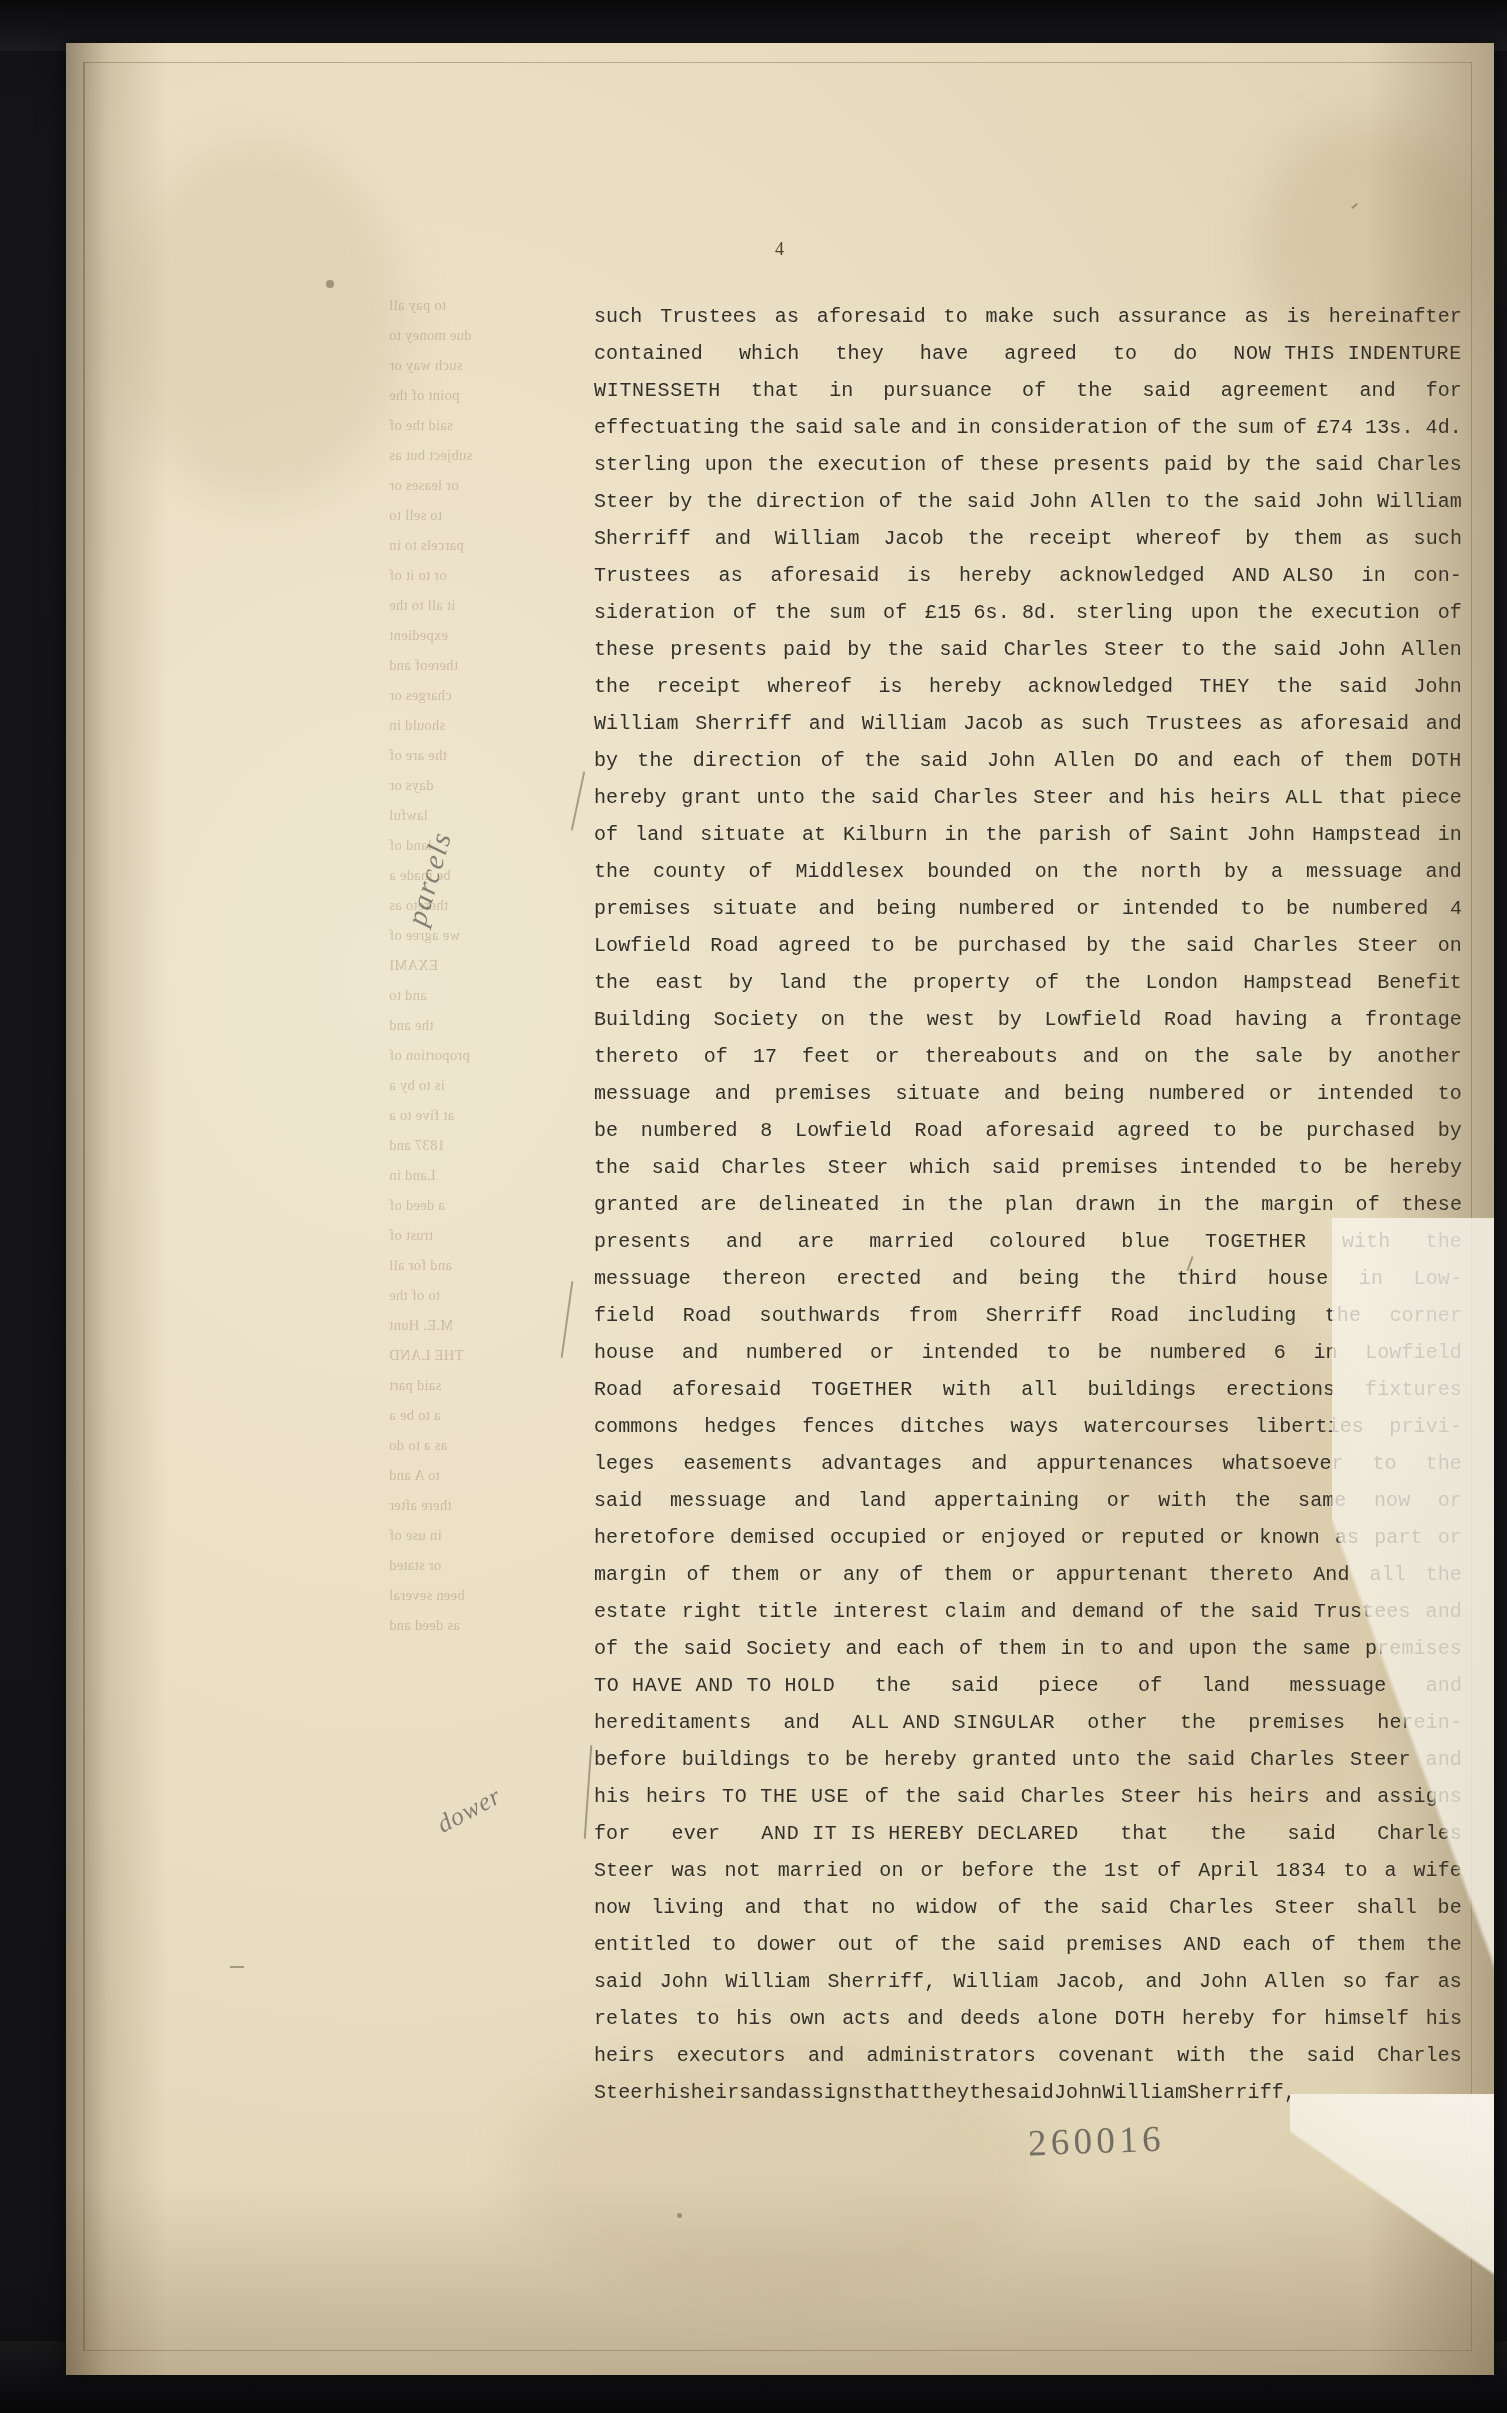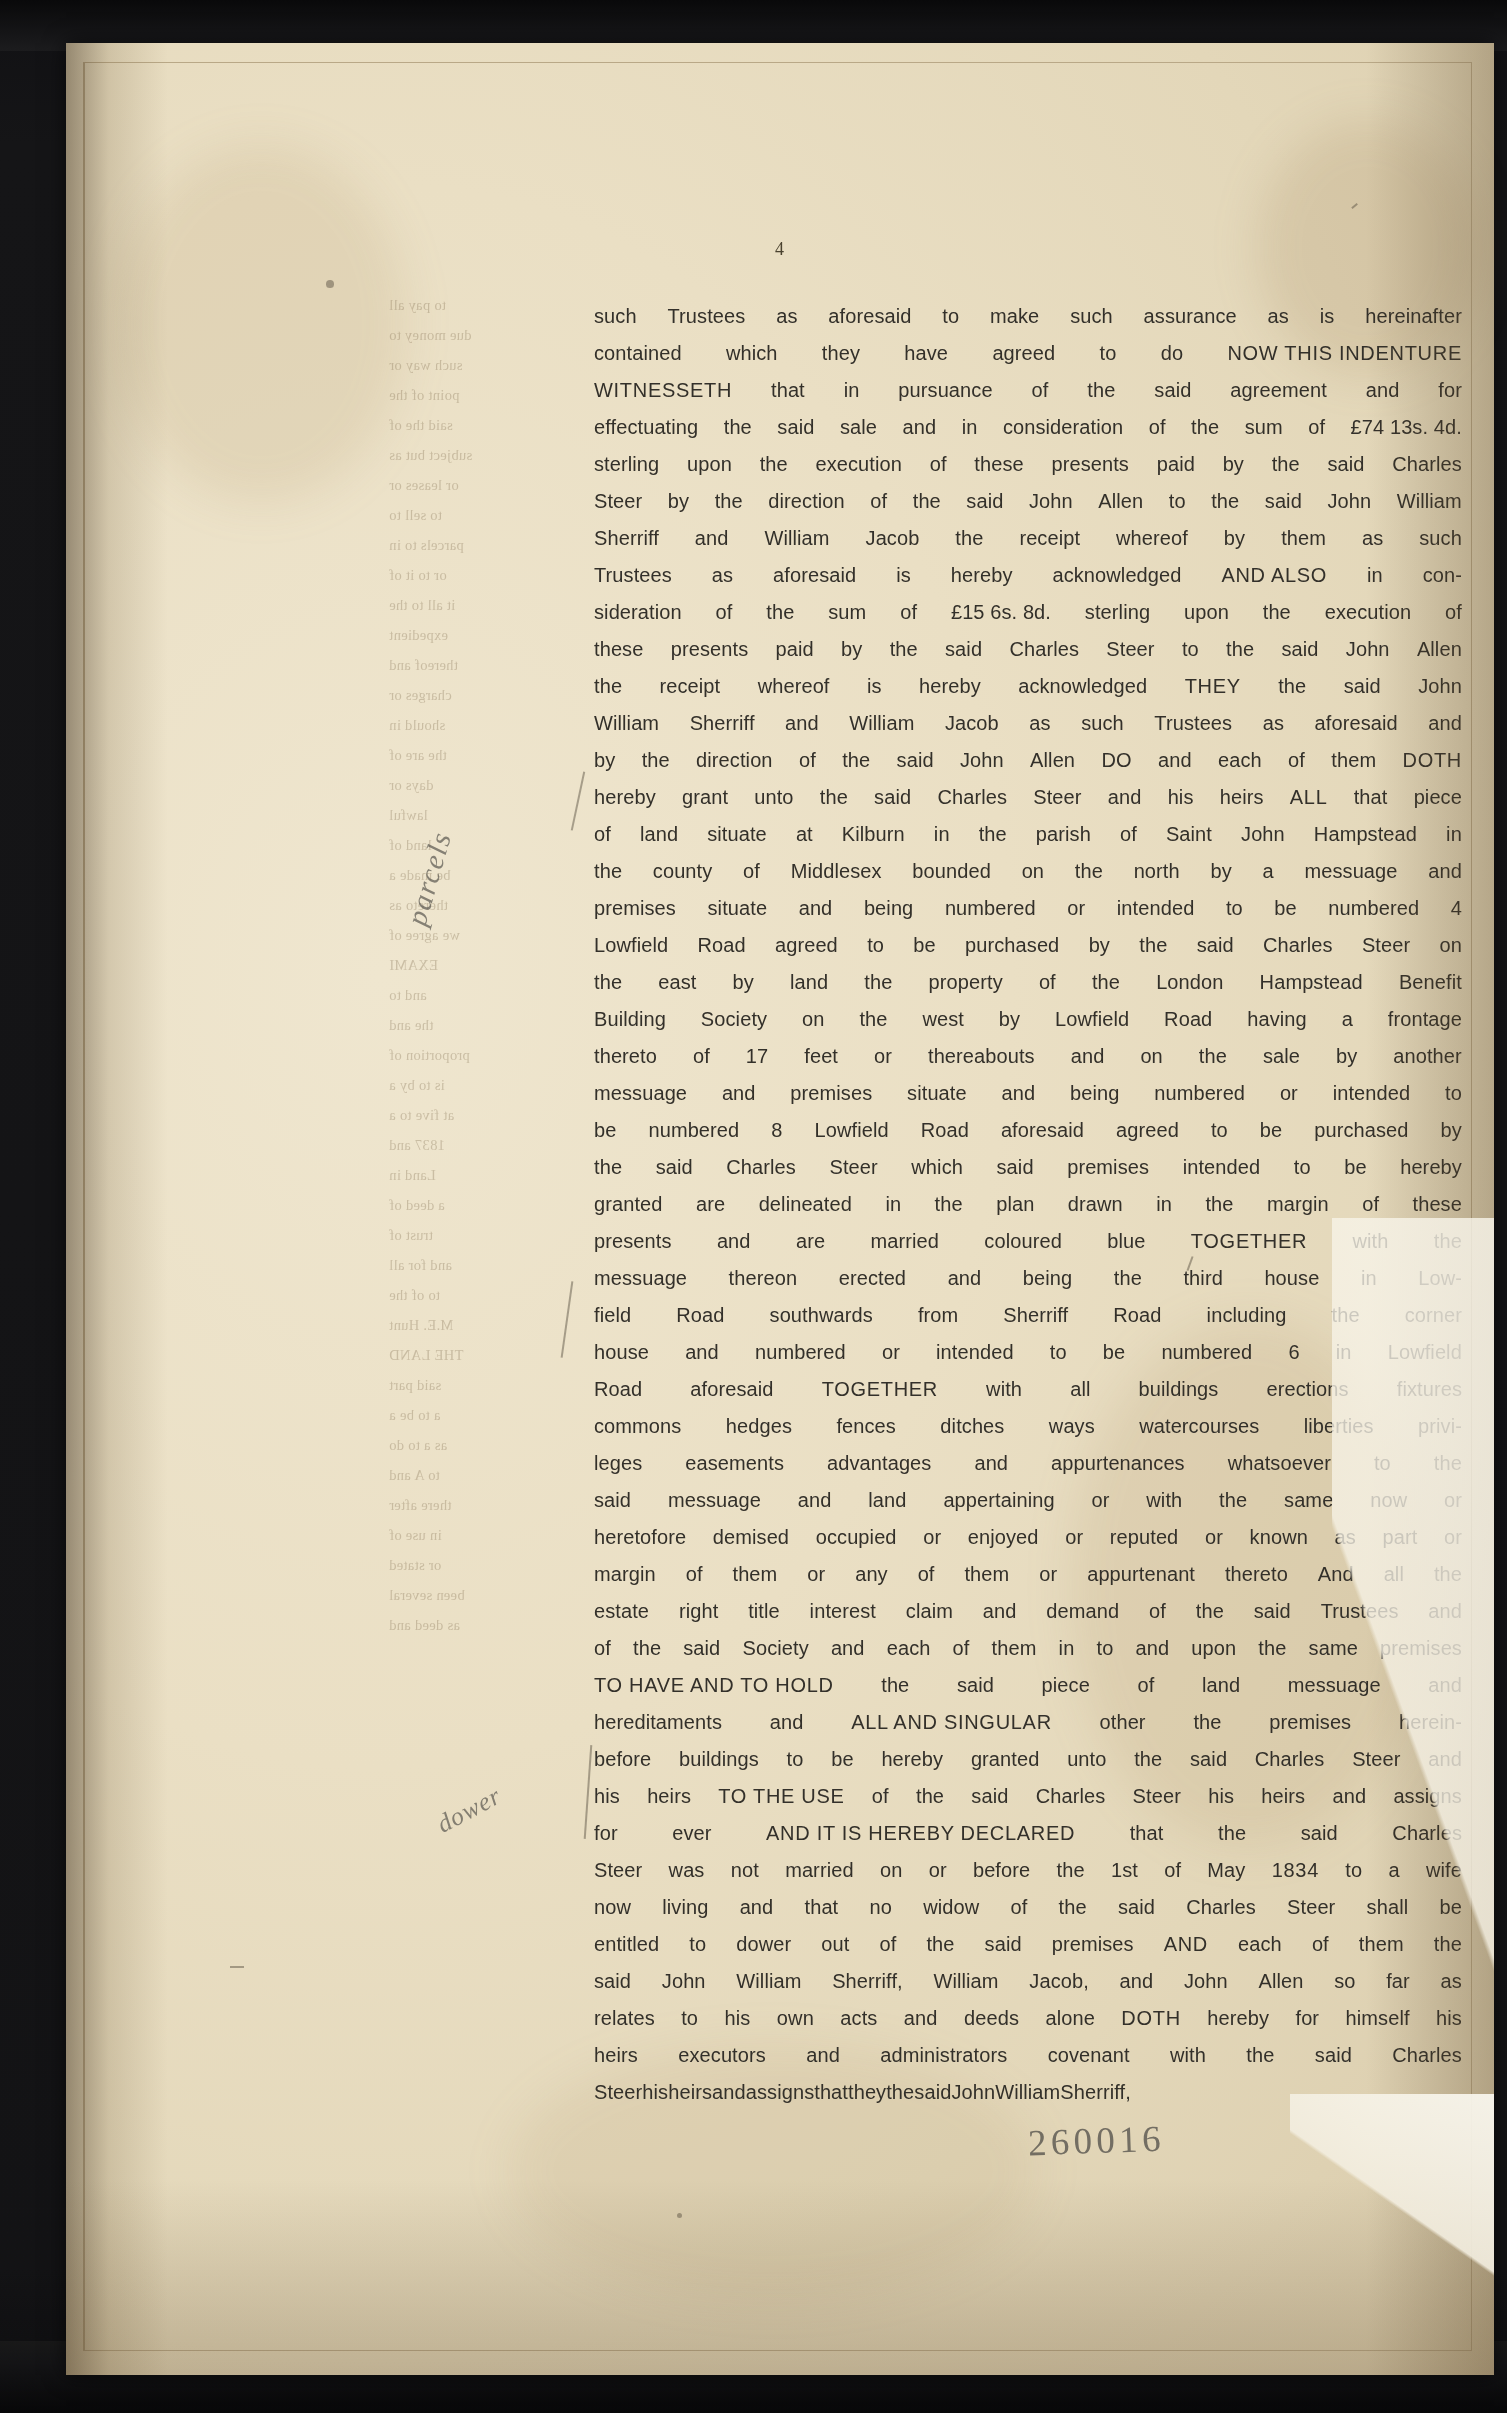--- a/index.html
+++ b/index.html
@@ -141,21 +141,21 @@
   #body-text {
     position: absolute;
     left: 528px;
     top: 255px;
     width: 868px;
     color: #33302a;
     font-size: 20px;
     line-height: 37px;
     text-align: justify;
     letter-spacing: 0.1px;
-    font-family: Liberation Sans, sans-serif;
+    font-family: Liberation Mono, monospace;
   }
   #body-text .ln {
     display: block;
     white-space: nowrap;
     text-align: justify;
   }
   
   .ln {
     display: flex !important;
     justify-content: space-between;
@@ -829,21 +829,21 @@
           <span class="w">Steer</span>
           <span class="w">was</span>
           <span class="w">not</span>
           <span class="w">married</span>
           <span class="w">on</span>
           <span class="w">or</span>
           <span class="w">before</span>
           <span class="w">the</span>
           <span class="w">1st</span>
           <span class="w">of</span>
-          <span class="w">May</span>
+          <span class="w">April</span>
           <span class="w cap">1834</span>
           <span class="w">to</span>
           <span class="w">a</span>
           <span class="w">wife</span>
         </div>
         <div class="ln">
           <span class="w">now</span>
           <span class="w">living</span>
           <span class="w">and</span>
           <span class="w">that</span>

